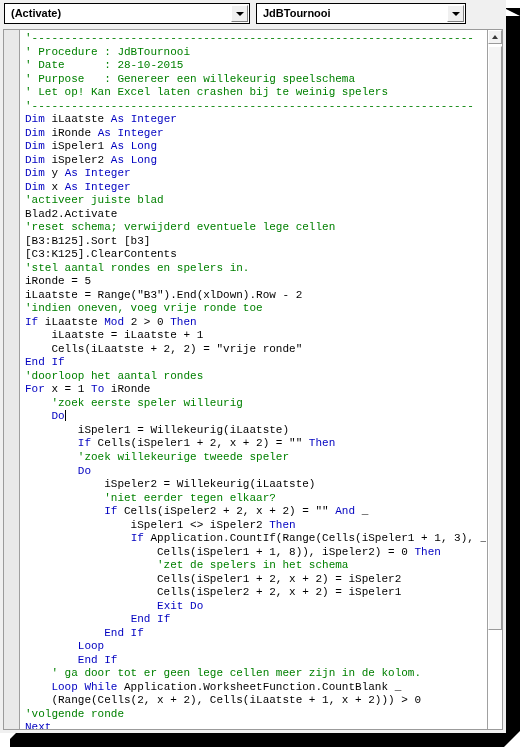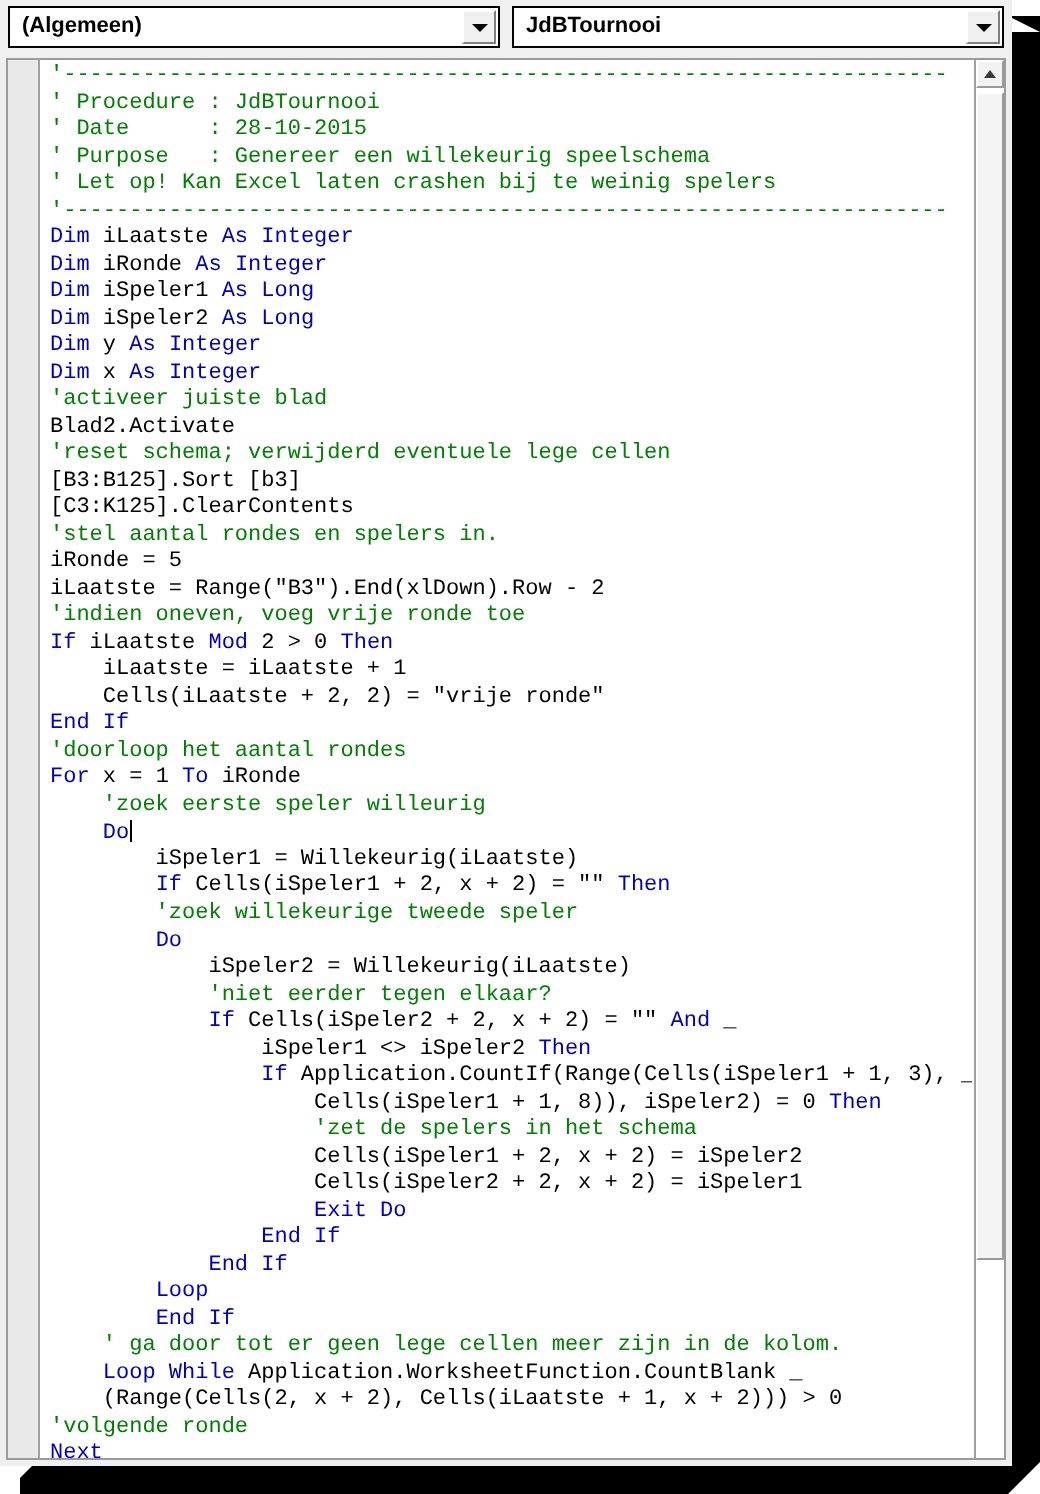--- a/index.html
+++ b/index.html
@@ -86,21 +86,21 @@
     top: 3px;
     height: 21px;
     background: #ffffff;
     border: 1px solid #000000;
     box-sizing: border-box;
     display: flex;
     align-items: center;
     padding: 0 0 0 6px;
   }
   .combo.left  { left: 4px;   width: 246px; }
-  .combo.right { left: 256px; width: 246px; justify-content: space-between; }
+  .combo.right { left: 256px; width: 210px; justify-content: space-between; }
   .combo-text {
     flex: 1;
     font-family: "Liberation Sans", sans-serif;
     font-size: 11px;
     font-weight: bold;
     color: #000000;
     line-height: 19px;
     white-space: nowrap;
     overflow: hidden;
   }
@@ -247,21 +247,21 @@
   <div class="shadow-bottom"></div>
   <div class="shadow-notch-tl"></div>
   <div class="shadow-notch-br"></div>
   <div class="shadow-notch-bl"></div>
 
   <div class="window">
 
     <div class="combo-bar">
 
       <div class="combo left">
-        <span class="combo-text">(Algemeen)</span>
+        <span class="combo-text">(Activate)</span>
         <span class="combo-arrow-btn">
           <span class="tri-down"></span>
         </span>
       </div>
 
       <div class="combo right">
         <span class="combo-text">JdBTournooi</span>
         <span class="combo-arrow-btn">
           <span class="tri-down"></span>
         </span>

